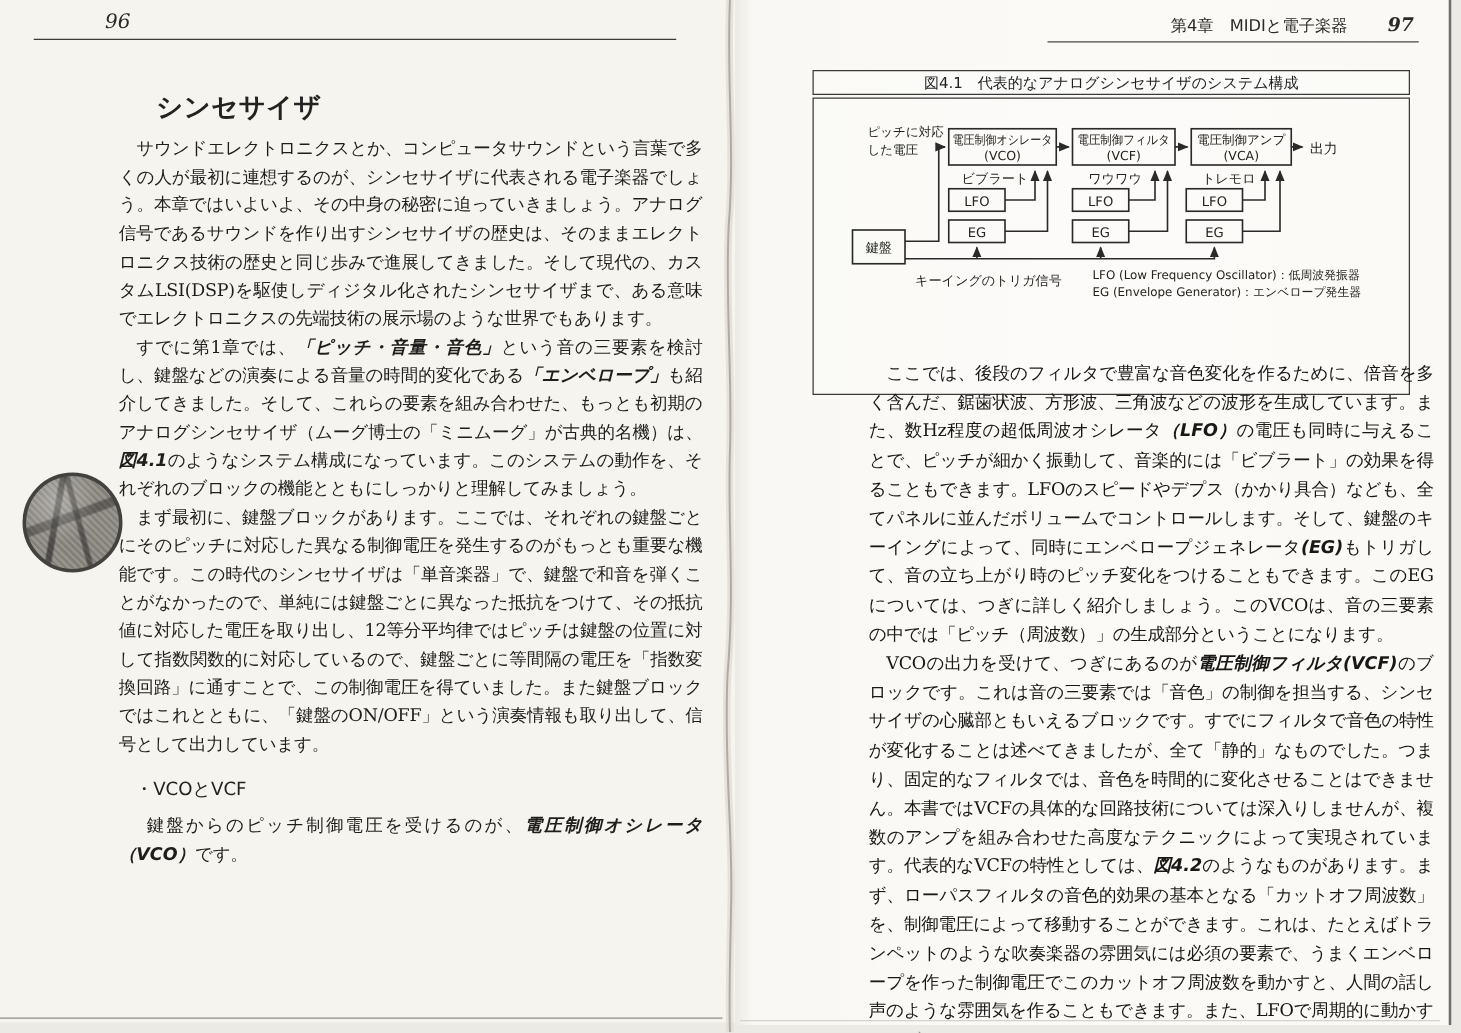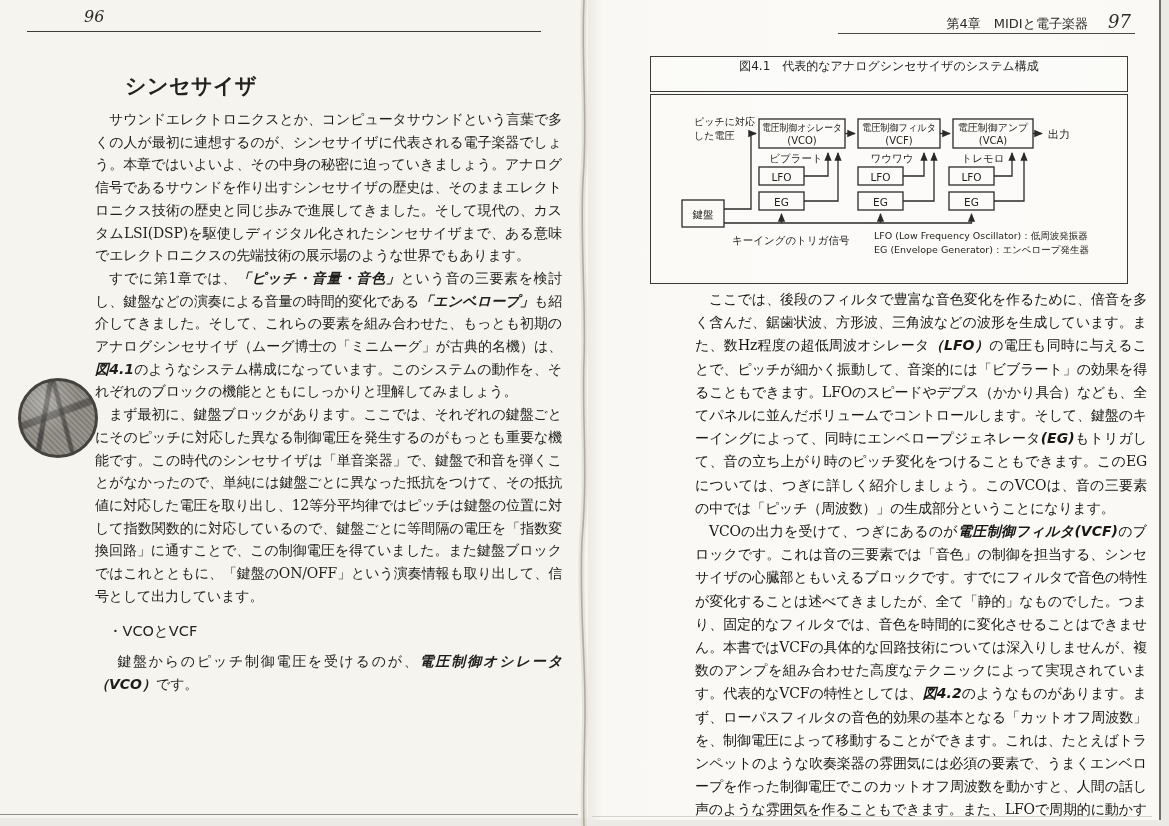--- a/index.html
+++ b/index.html
@@ -29,27 +29,27 @@
   .textcol-left p{line-height:22.7px;}
   .textcol-right{left:107px;top:288px;width:452px;color:#191817;}
   .textcol-right p{line-height:23.2px;}
   .b{font-family:"DejaVu Sans","Liberation Sans",sans-serif;font-weight:700;letter-spacing:0;font-style:italic;}
   .subhead{margin:15px 0 9px 0;font-family:"DejaVu Sans","Liberation Sans",sans-serif;
     font-size:14.5px;font-weight:400;text-indent:.9em;color:#222;}
   .subpara{text-indent:1.6em !important;}
   .header-right{position:absolute;top:11px;right:28px;font-family:"DejaVu Sans","Liberation Sans",sans-serif;
     font-size:13px;color:#2a2a28;}
   .header-right .pnum-right{font-family:"DejaVu Serif","Liberation Serif",serif;font-style:italic;
-    font-size:18px;margin-left:16px;}
+    font-size:15px;margin-left:28px;font-weight:bold;}
   .rule-right{position:absolute;top:33px;left:250px;width:297px;border-top:1.3px solid #4a4948;}
   .figure{position:absolute;top:56px;left:62px;width:478px;}
-  .fig-caption{box-sizing:border-box;border:1.4px solid #3a3a38;height:36px;line-height:18px;
+  .fig-caption{box-sizing:border-box;border:1.4px solid #3a3a38;height:20px;line-height:18px;
     text-align:center;font-family:"DejaVu Sans","Liberation Sans",sans-serif;font-size:12px;color:#222;
     background:rgba(255,255,255,.3);}
-  .fig-body{box-sizing:border-box;border:1.4px solid #3a3a38;height:190px;margin-top:2px;
+  .fig-body{box-sizing:border-box;border:1.4px solid #3a3a38;height:238px;margin-top:2px;
     background:rgba(255,255,255,.25);}
   .fig-body svg{display:block;margin:2px auto 0 auto;}
   .dg-text{font-family:"DejaVu Sans","Liberation Sans",sans-serif;fill:#24241f;}
   .crease{position:absolute;top:0;left:572px;width:24px;height:826px;pointer-events:none;}
 </style>
 </head>
 <body>
 
 <div class="scan">
 

